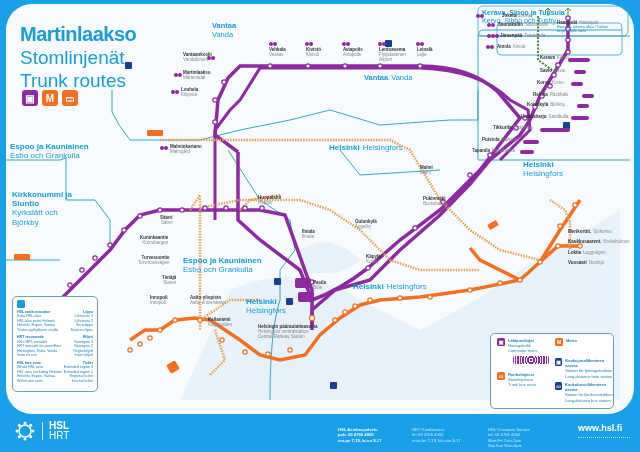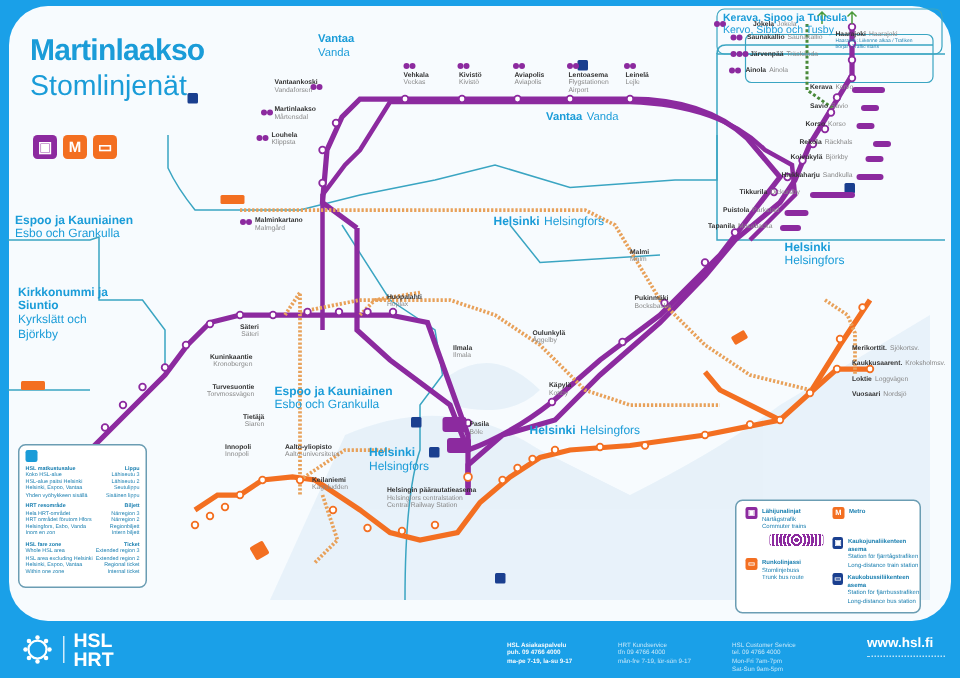--- a/index.html
+++ b/index.html
@@ -28,22 +28,22 @@
   .legendbox .grp{margin-top:3px}
   .keybox{position:absolute;left:490px;top:333px;width:124px;height:76px;border:1px solid #6b9db3;border-radius:5px;background:#fff;font-size:4px;color:#1a7fb0;line-height:1.3}
   .keyitem{position:absolute;display:flex;gap:3px}
   .keyitem .ic{width:8px;height:8px;border-radius:1.5px;color:#fff;font-size:5px;display:flex;align-items:center;justify-content:center;font-weight:bold}
   .keyitem b{font-weight:bold;display:block}
   .kerava-box{position:absolute;left:478px;top:6px;width:150px;height:30px}
   .kerava-box .h{color:#1a9cd8;font-size:7px;line-height:1.2}
   .kerava-box .h b{font-weight:bold}
   .note{position:absolute;left:557px;top:26px;width:54px;font-size:3.3px;color:#1a7fb0;line-height:1.2}
   .foot-logo{position:absolute;left:14px;top:420px;display:flex;align-items:center;gap:6px;color:#fff}
-  .foot-logo .brand{font-size:13px;font-weight:bold;line-height:1}
-  .foot-logo .brand span{display:block;font-weight:bold}
+  .foot-logo .brand{font-size:10px;font-weight:bold;line-height:1}
+  .foot-logo .brand span{display:block;font-weight:normal}
   .contact{position:absolute;top:427px;color:#fff;font-size:4.2px;line-height:1.3;opacity:.95}
   .contact.dim{opacity:.75}
   .url{position:absolute;left:578px;top:423px;color:#fff;font-size:9px;font-weight:bold}
   .url-sub{position:absolute;left:578px;top:437px;width:52px;border-top:1px dotted #fff;opacity:.7}
 </style>
 </head>
 <body>
 
 <div class="frame"></div>
 <div class="paper"></div>
@@ -221,20 +221,21 @@
 
   <rect x="147" y="130" width="16" height="6" rx="1" fill="#f36f21"></rect>
   <rect x="14" y="254" width="16" height="6" rx="1" fill="#f36f21"></rect>
   <rect x="168" y="362" width="10" height="10" rx="1.5" fill="#f36f21" transform="rotate(-30 173 367)"></rect>
   <rect x="488" y="222" width="10" height="6" rx="1" fill="#f36f21" transform="rotate(-30 493 225)"></rect>
 </svg>
 
 <div class="title">
   <span class="t1">Martinlaakso</span>
   <span class="t2">Stomlinjenät</span>
+  <span class="t3">Trunk routes</span>
 </div>
 <div class="modeicons">
   <span style="background:#8c2a9f">▣</span>
   <span style="background:#f36f21">M</span>
   <span style="background:#f36f21">▭</span>
 </div>
 
 <div class="region" style="left:212px;top:22px;font-size:7.5px">
   <b>Vantaa</b>
     <span class="sv">Vanda</span>

